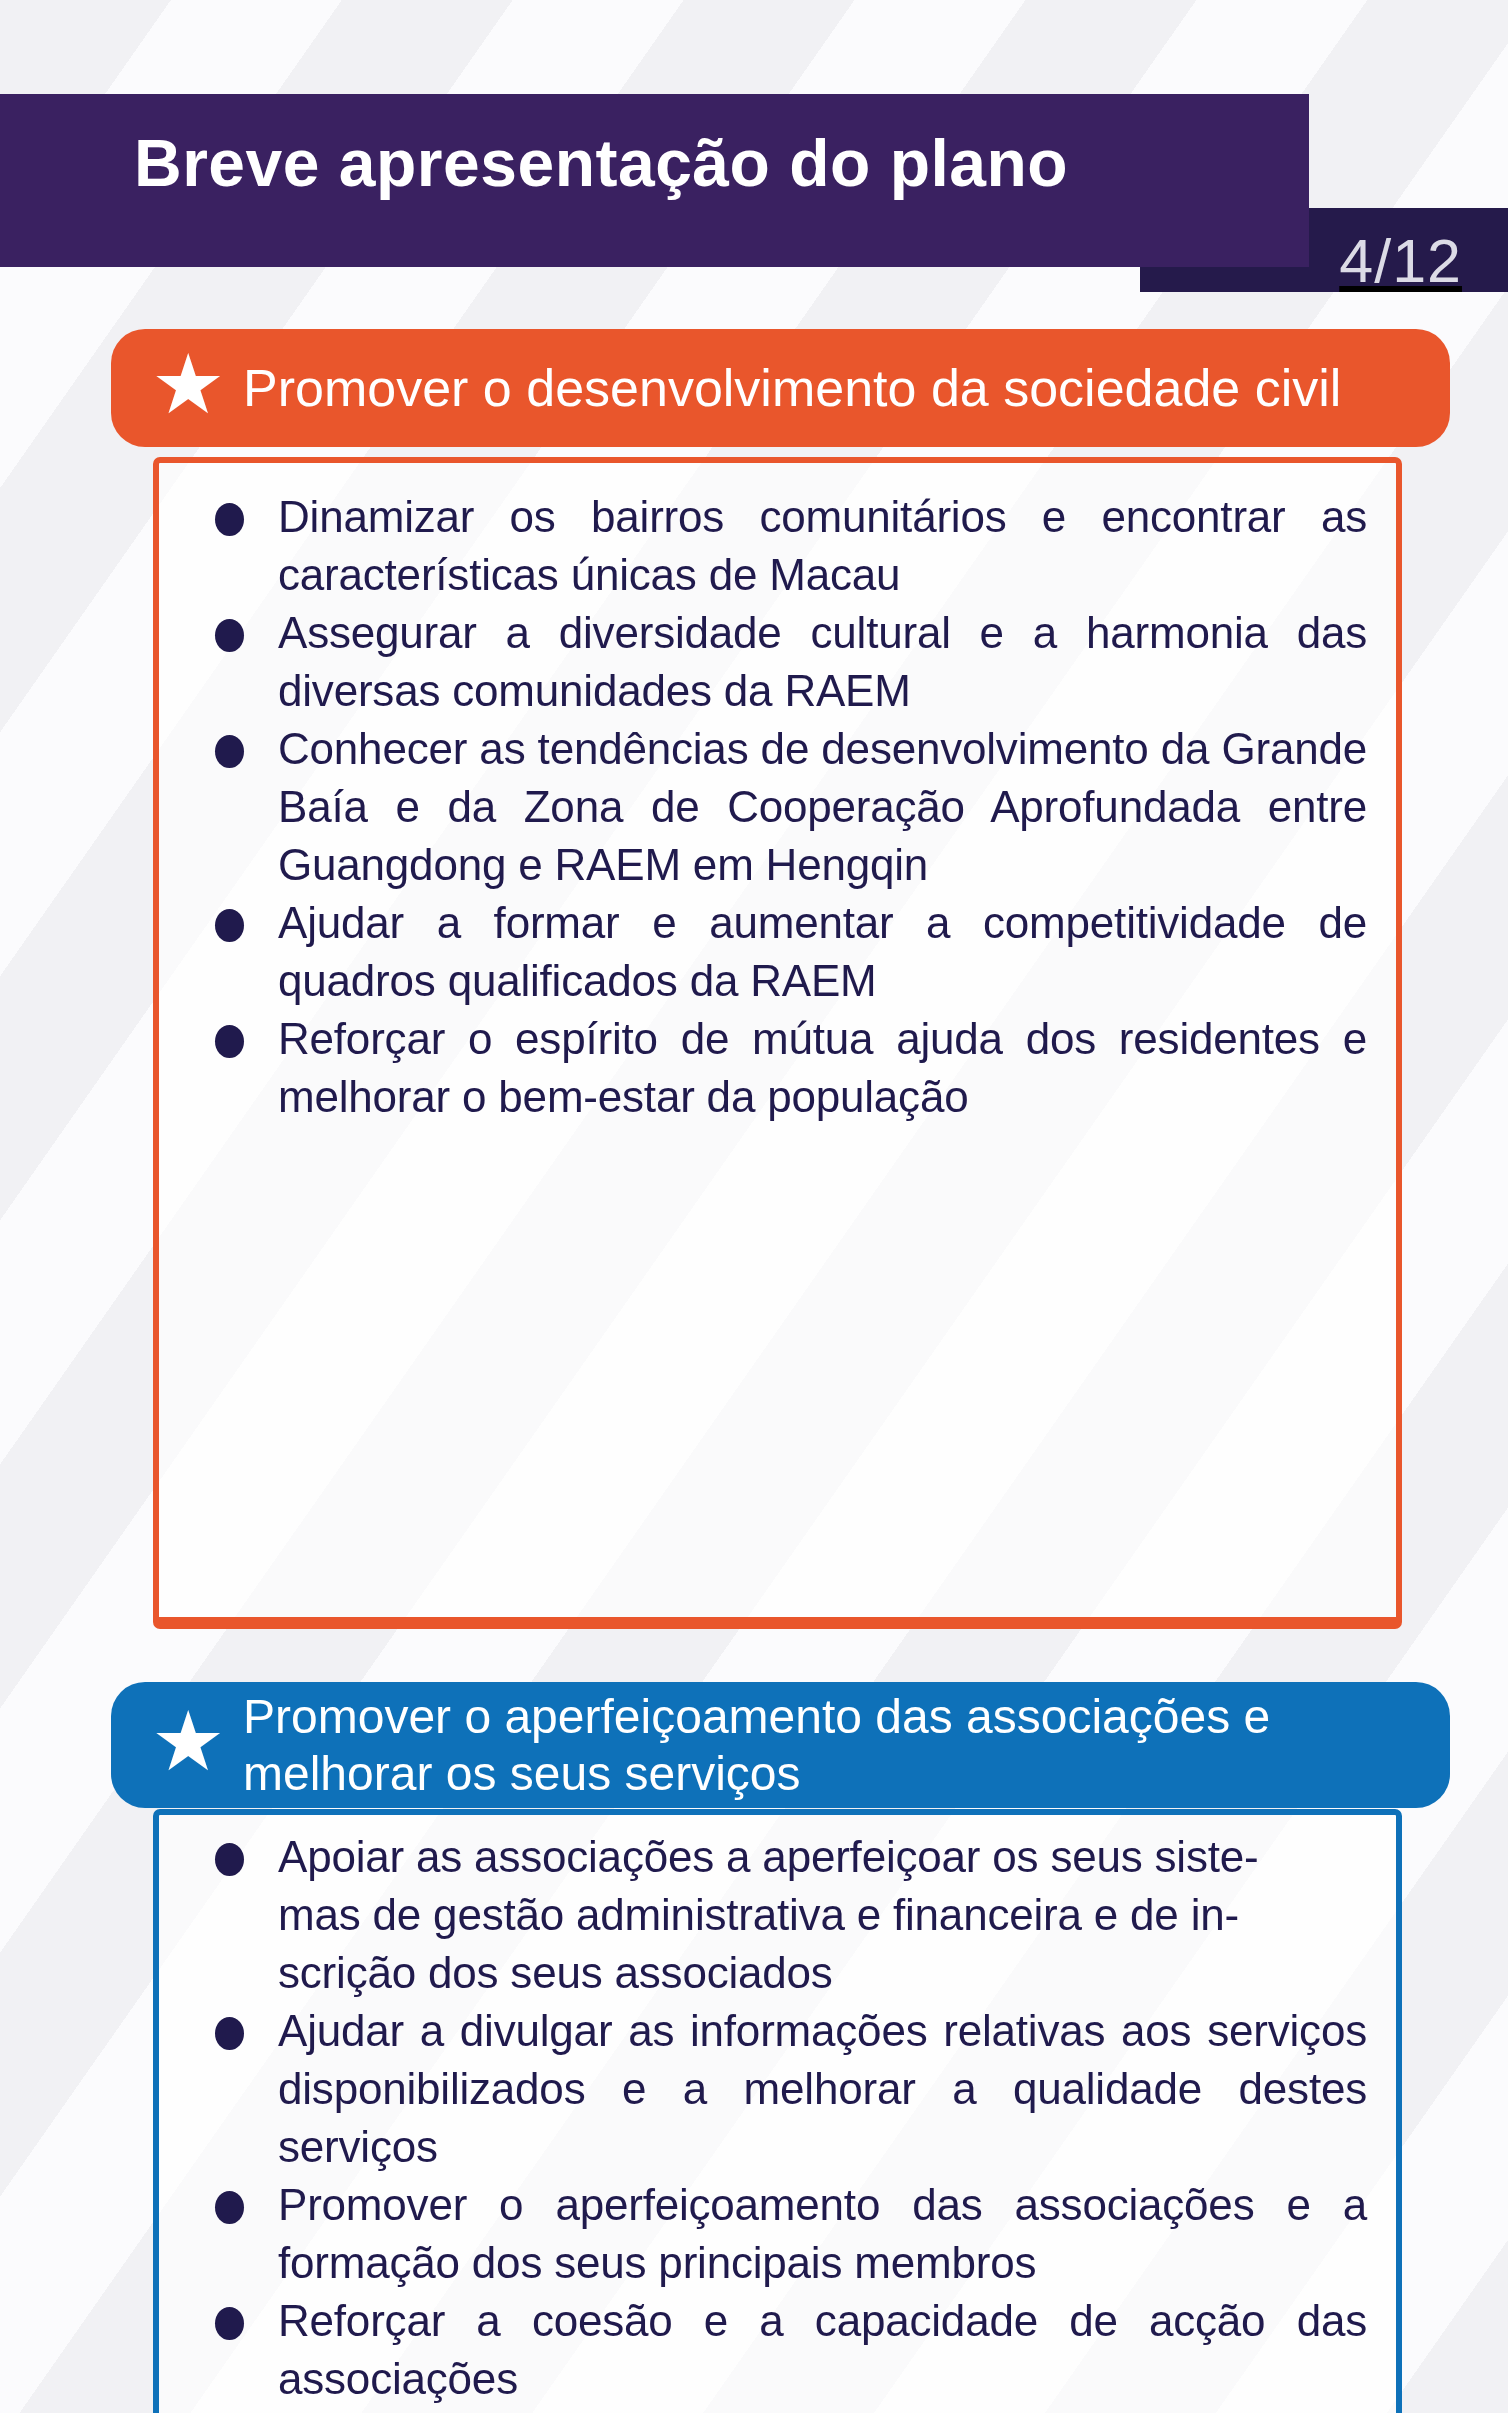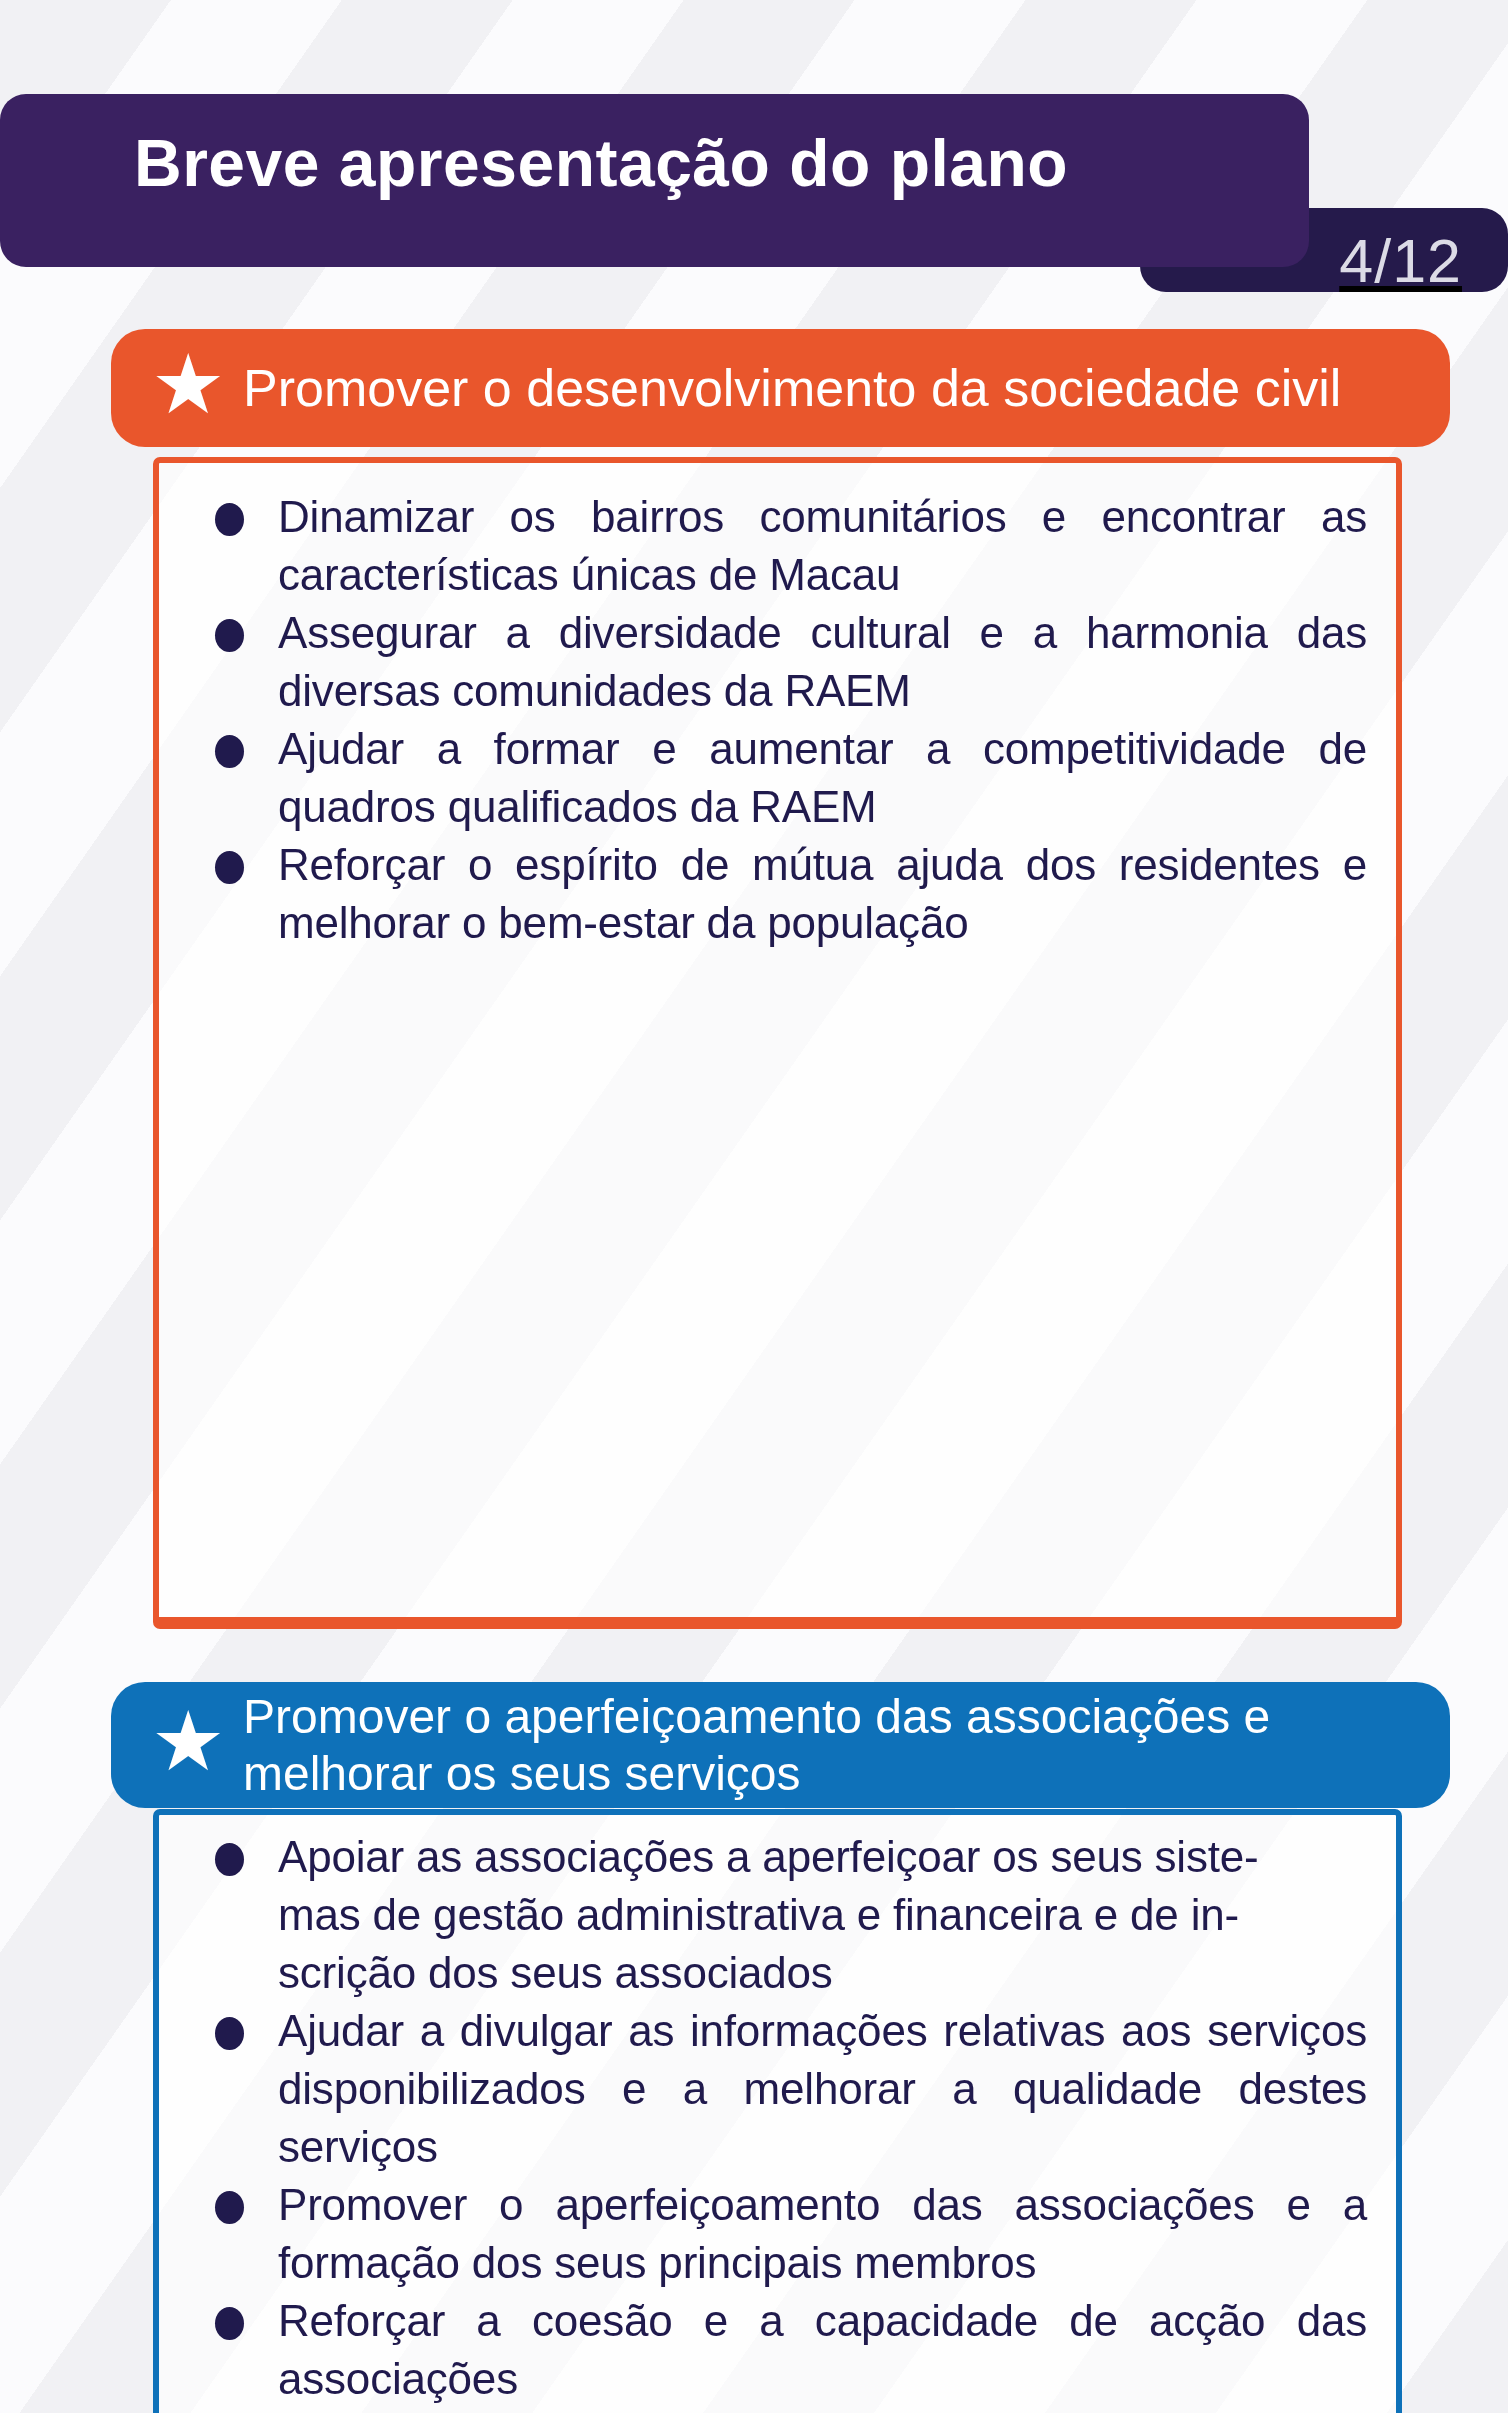--- a/index.html
+++ b/index.html
@@ -2,21 +2,21 @@
 <html style="font-size:7.7px"><head>
 <meta charset="utf-8">
 <style>
   html,body{margin:0;padding:0;}
   body{
     width:1508px;height:2683px;
     position:relative;overflow:hidden;
     font-family:"Liberation Sans",sans-serif;
     background:repeating-linear-gradient(125deg,#f1f1f4 0 140px,#fbfbfd 140px 280px);
   }
-  .abs{position:absolute;border-radius:26px;}
+  .abs{position:absolute;}
 
   
   .pagenum-box{
     left:1140px;top:208px;width:368px;height:84px;
     background:#251a4b;z-index:1;
     display:flex;align-items:flex-end;justify-content:flex-end;
     padding-right:46px;box-sizing:border-box;text-decoration:underline;
   }
   .pagenum-box .num{
     color:#dcdbe6;font-size:61px;line-height:1;letter-spacing:1px;
@@ -100,20 +100,24 @@
     <div class="item">
       <span class="dot"></span>
       <p>Dinamizar os bairros comunitários e encontrar as características únicas de Macau</p>
     </div>
     <div class="item">
       <span class="dot"></span>
       <p>Assegurar a diversidade cultural e a harmonia das diversas comunidades da RAEM</p>
     </div>
     <div class="item">
       <span class="dot"></span>
+      <p>Conhecer as tendências de desenvolvimento da Grande Baía e da Zona de Cooperação Aprofundada entre Guangdong e RAEM em Hengqin</p>
+    </div>
+    <div class="item">
+      <span class="dot"></span>
       <p>Ajudar a formar e aumentar a competitividade de quadros qualificados da RAEM</p>
     </div>
     <div class="item">
       <span class="dot"></span>
       <p>Reforçar o espírito de mútua ajuda dos residentes e melhorar o bem-estar da população</p>
     </div>
   </div>
 
   <div class="abs banner banner-blue">
     <span class="star">★</span>

